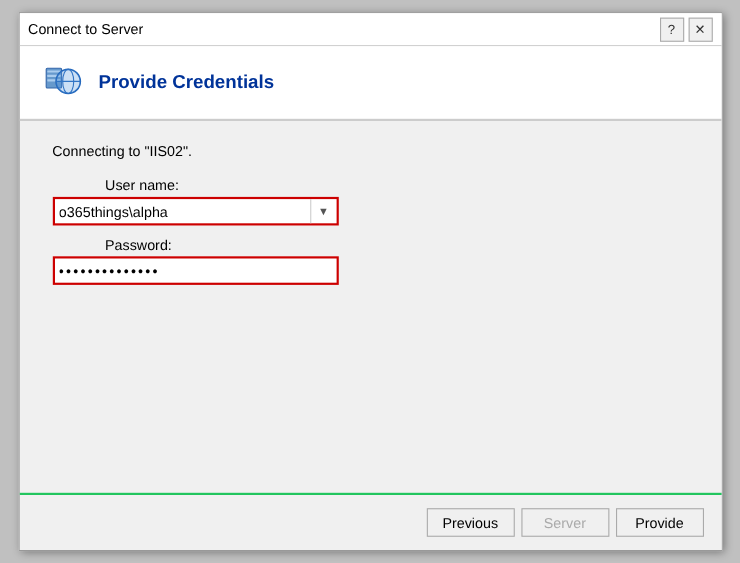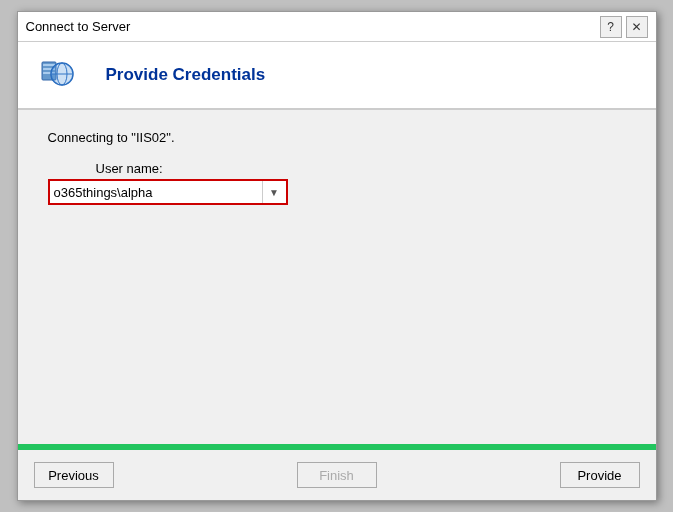--- a/index.html
+++ b/index.html
@@ -54,21 +54,21 @@
       justify-content: center;
       color: #333;
     }
 
     .header-area {
       background: #ffffff;
       border-bottom: 2px solid #ccc;
       padding: 12px 16px;
       display: flex;
       align-items: center;
-      gap: 30px;
+      gap: 14px;
       flex-shrink: 0;
     }
     .globe-icon {
       width: 42px;
       height: 42px;
       flex-shrink: 0;
     }
     .header-title {
       font-size: 17px;
       font-weight: 600;
@@ -94,21 +94,21 @@
       font-size: 13px;
       color: #000;
       margin-bottom: 3px;
       padding-left: 48px;
     }
     .form-input-wrapper {
       display: flex;
       align-items: center;
       background: #fff;
       border: 2px solid #cc0000;
-      width: 240px;
+      width: 260px;
       height: 26px;
     }
     .form-input {
       flex: 1;
       border: none;
       outline: none;
       font-size: 13px;
       padding: 0 4px;
       background: transparent;
       height: 100%;
@@ -139,24 +139,24 @@
       outline: none;
       font-size: 13px;
       padding: 0 4px;
       background: transparent;
       height: 100%;
       letter-spacing: 2px;
     }
 
     .footer-area {
       background: #f0f0f0;
-      border-top: 6px solid #22c55e;
+      border-top: 2px solid #22c55e;
       padding: 12px 16px;
       display: flex;
-      justify-content: space-between;
+      justify-content: flex-end;
       gap: 6px;
       flex-shrink: 0;
     }
     .footer-btn {
       min-width: 80px;
       height: 26px;
       padding: 0 12px;
       background: #f0f0f0;
       border: 1px solid #aaa;
       font-size: 13px;
@@ -206,20 +206,26 @@
     <div class="connecting-text">Connecting to "IIS02".</div>
 
     <div class="form-group">
       <label class="form-label">User name:</label>
       <div class="form-input-wrapper">
         <input class="form-input" type="text" value="o365things\alpha" style="">
         <div class="dropdown-arrow">▼</div>
       </div>
     </div>
 
+    <div class="form-group">
+      <label class="form-label">Password:</label>
+      <div class="password-input-wrapper">
+        <input class="password-input" type="password" value="samplepassword" style="">
+      </div>
+    </div>
   </div>
 
   <div class="footer-area">
     <button class="footer-btn">Previous</button>
-    <button class="footer-btn" disabled="">Finish</button>
+    <button class="footer-btn" disabled="">Server</button>
     <button class="footer-btn">Provide</button>
   </div>
 </div>
 
 </body></html>

